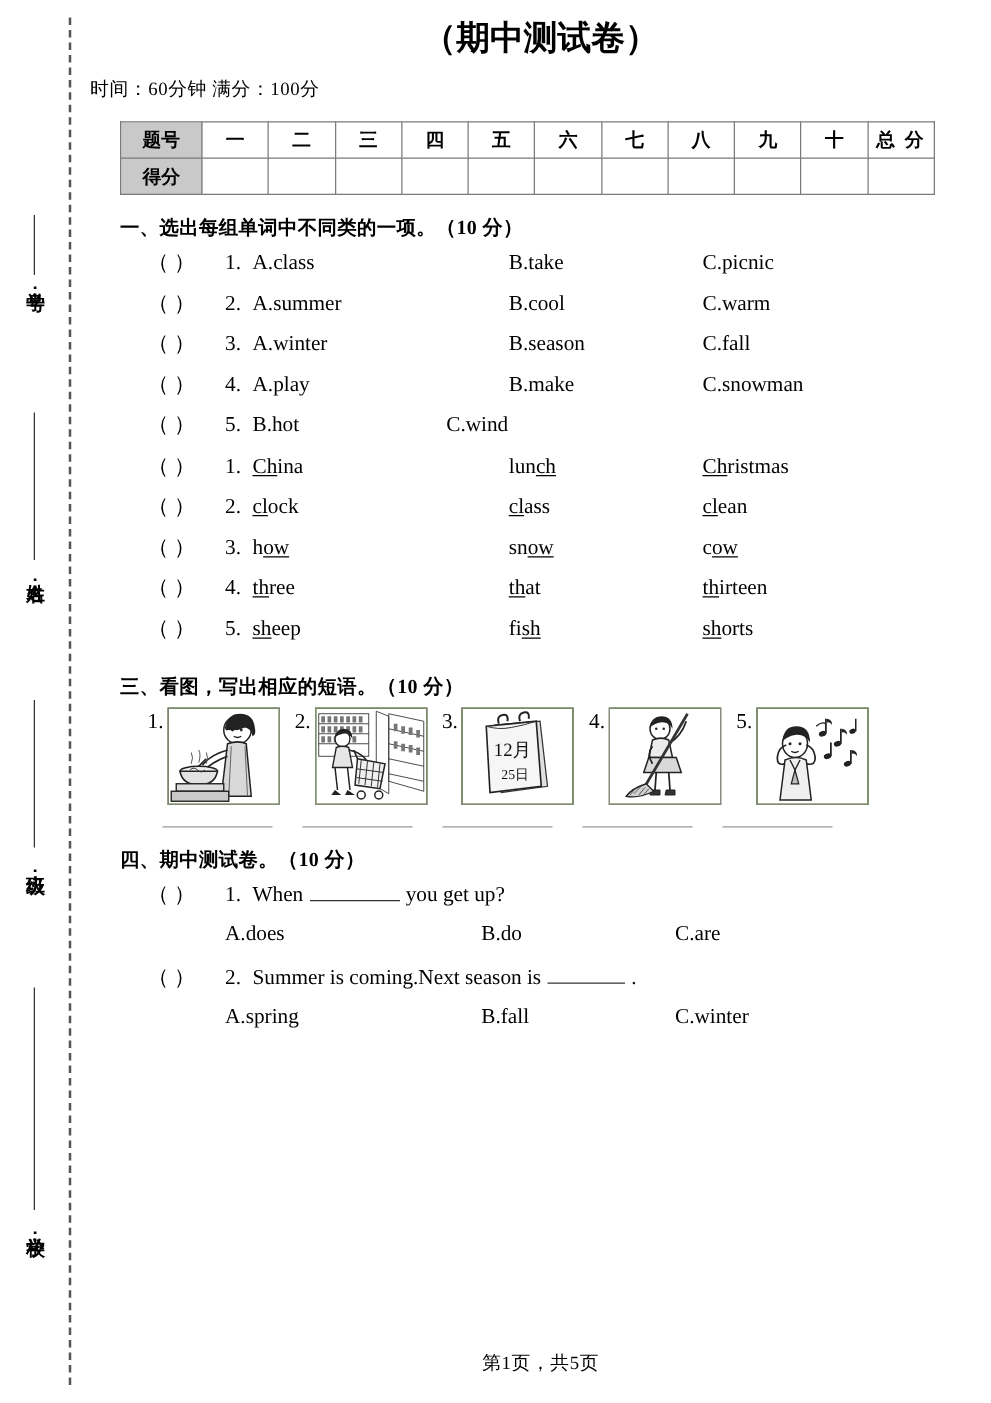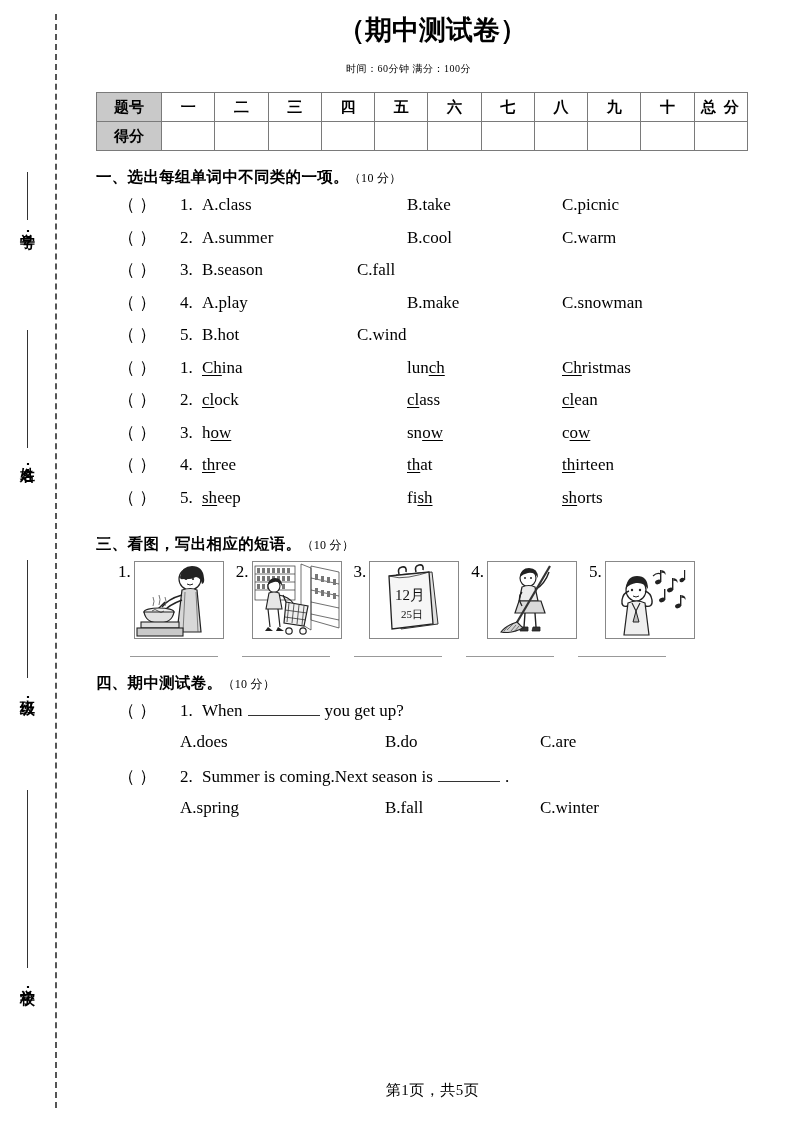--- a/index.html
+++ b/index.html
@@ -72,22 +72,22 @@
     margin: 30px 0 0 0;
     font-family: "Liberation Serif", "DejaVu Serif", serif;
   }
   #title-sub {
     text-align: center;
     font-size: 27px;
     font-weight: bold;
     margin: 12px 0 0 0;
   }
   #exam-meta {
-    text-align: center;
-    font-size: 10px;
+    text-align: left;
+    font-size: 15px;
     margin: 14px 48px 3px 0;
     letter-spacing: 0.5px;
   }
 
   
   #score-table-wrap {
     margin: 16px 0 0 24px;
     width: 652px;
   }
   table.score-table {
@@ -120,22 +120,22 @@
   .section-title {
     font-size: 15.5px;
     font-weight: bold;
     font-family: "Liberation Sans", "DejaVu Sans", sans-serif;
     letter-spacing: 0.3px;
     margin-top: 16px;
     margin-bottom: 5px;
   }
   .section-title .pts {
     font-family: "Liberation Serif", "DejaVu Serif", serif;
-    font-weight: normal;
-    font-size: 12px;
+    font-weight: bold;
+    font-size: 16px;
   }
 
   .q-row {
     display: flex;
     align-items: baseline;
     font-size: 17px;
     margin: 0 0 0 22px;
     height: 32.5px;
   }
   .q-paren {
@@ -301,20 +301,21 @@
     <div class="q-row">
       <span class="q-paren">（      ）</span>
       <span class="q-num">2.</span>
       <span class="opt-a">A.summer</span>
       <span class="opt-b">B.cool</span>
       <span class="opt-c">C.warm</span>
     </div>
     <div class="q-row">
       <span class="q-paren">（      ）</span>
       <span class="q-num">3.</span>
+      <span class="opt-a">A.winter</span>
       <span class="opt-b">B.season</span>
       <span class="opt-c">C.fall</span>
     </div>
     <div class="q-row">
       <span class="q-paren">（      ）</span>
       <span class="q-num">4.</span>
       <span class="opt-a">A.play</span>
       <span class="opt-b">B.make</span>
       <span class="opt-c">C.snowman</span>
     </div>

